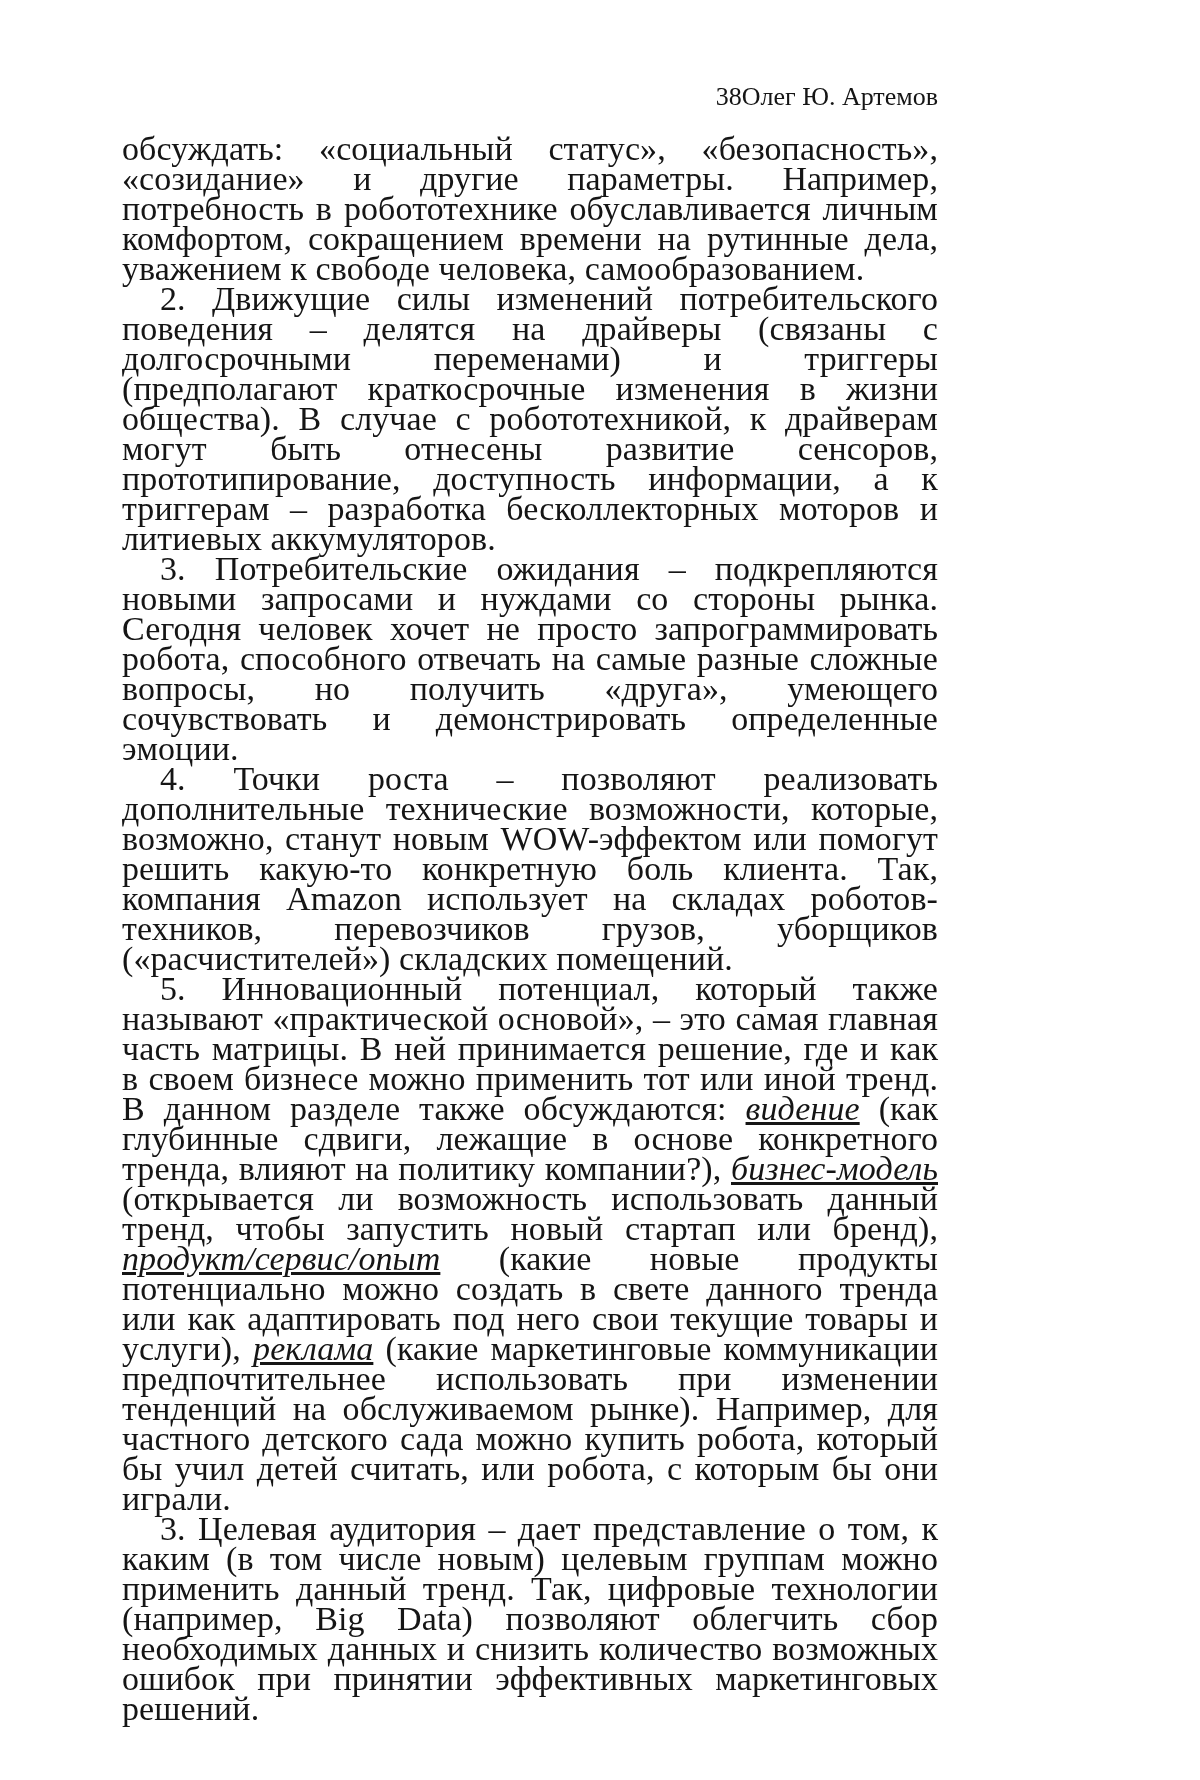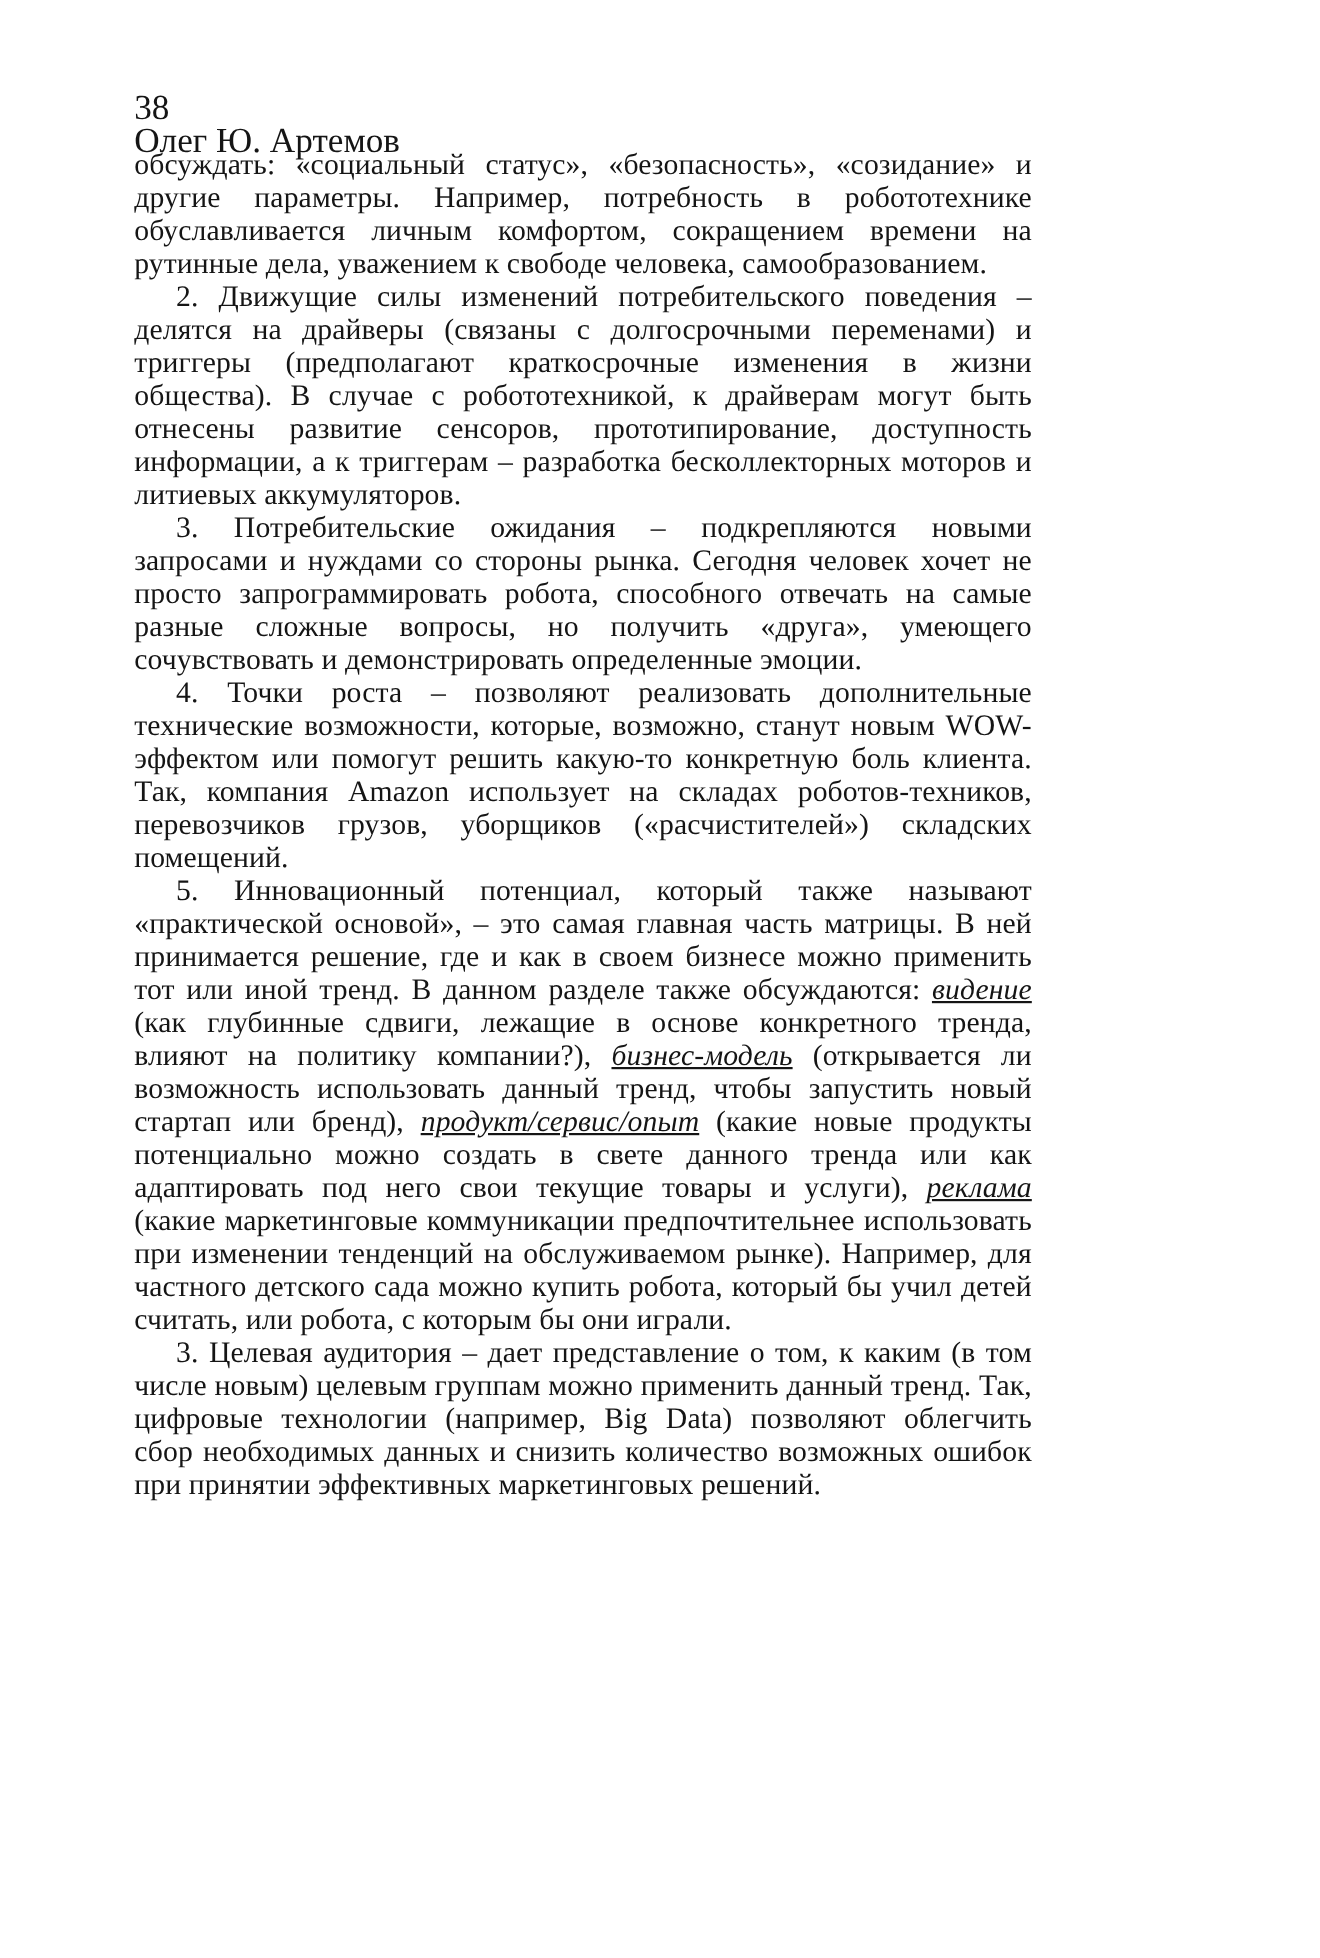--- a/index.html
+++ b/index.html
@@ -12,32 +12,31 @@
     color: #151515;
     -webkit-font-smoothing: antialiased;
   }
   .page { position: absolute; inset: 0; background: #ffffff; }
   .running-header {
     position: absolute;
     top: 82px;
     left: 122px;
     width: 816px;
     display: flex;
-    justify-content: center;
+    justify-content: flex-end;
     align-items: baseline;
-    font-size: 32px;
+    font-size: 26px;
     line-height: 30px;
-    flex-direction: column;
   }
   .body-text {
     position: absolute;
     top: 134px;
     left: 122px;
     width: 816px;
-    font-size: 27px;
+    font-size: 34px;
     line-height: 30px;
     text-align: justify;
     letter-spacing: 0.1px;
   }
   .body-text p {
     margin: 0;
     padding: 0;
     text-indent: 38px;
   }
   .body-text p.no-indent { text-indent: 0; }

